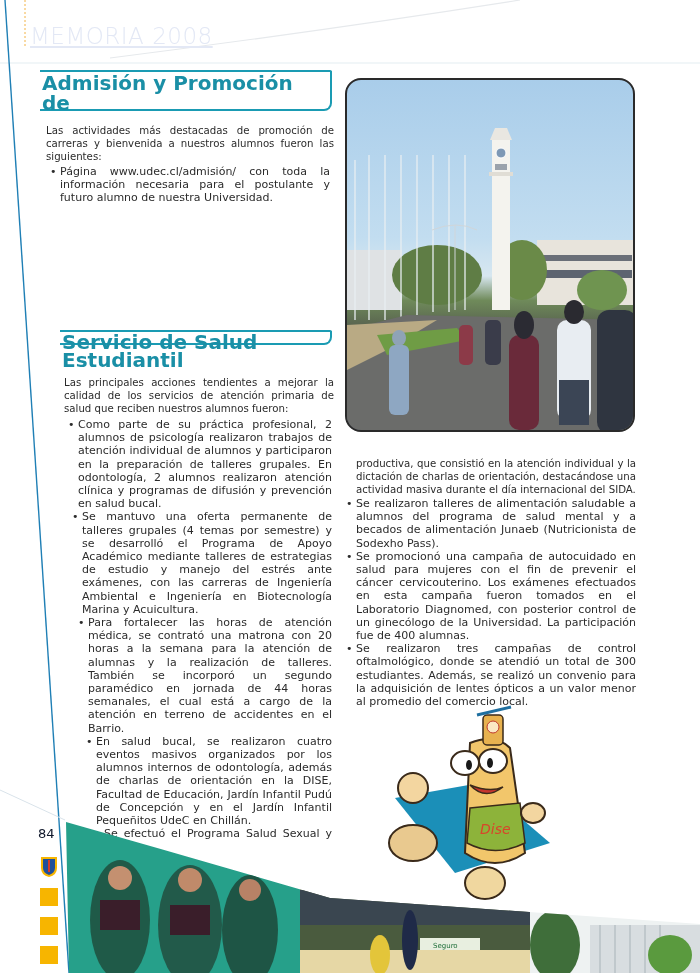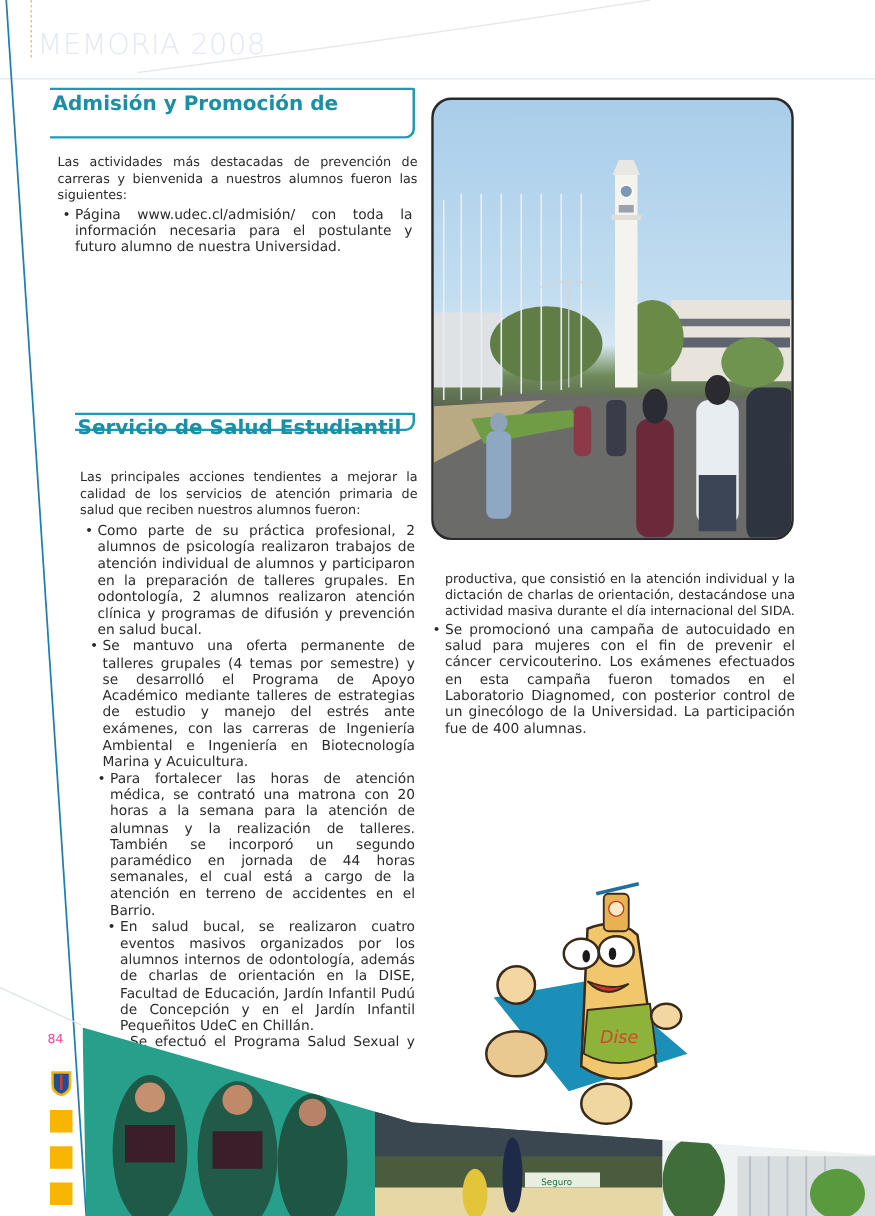--- a/index.html
+++ b/index.html
@@ -4,27 +4,27 @@
 <style>
   * { margin: 0; padding: 0; box-sizing: border-box; }
   html, body { width: 700px; height: 973px; background: #ffffff; overflow: hidden; }
   body { position: relative; font-family: "DejaVu Sans", sans-serif; color: #2a2a2a; }
 
   .deco-svg { position: absolute; left: 0; top: 0; width: 700px; height: 973px; pointer-events: none; }
 
   .header-title {
     position: absolute; left: 30px; top: 23px;
     font-family: "DejaVu Sans", sans-serif; font-size: 23px; font-weight: 300;
-    color: #e3e8f5; letter-spacing: 0.5px;
+    color: #e3e8f5; letter-spacing: 0.5px; text-decoration: underline;
   }
 
   .section-heading {
     position: absolute;
     font-family: "DejaVu Sans", sans-serif; font-weight: bold;
-    color: #1a8fa6; font-size: 16px; line-height: 20px;
+    color: #1a8fa6; font-size: 20px; line-height: 20px;
     border-top: 2px solid #1a9bb3; border-bottom: 2px solid #1a9bb3;
     border-right: 2px solid #1a9bb3; border-bottom-right-radius: 8px; border-top-right-radius: 2px;
     padding: 1px 6px 1px 2px;
   }
   #h1 { left: 40px; top: 70px; width: 292px; height: 41px; }
   #h2 { left: 60px; top: 330px; width: 272px; height: 15px; line-height: 18px; }
 
   .para {
     position: absolute; font-size: 10.2px; line-height: 13.2px; color: #2b2b2b;
     text-align: justify; text-align-last: left;
@@ -32,21 +32,21 @@
   ul.bullets { position: absolute; list-style: none; font-size: 11px; line-height: 13.2px; color: #2b2b2b; }
   ul.bullets li { position: relative; padding-left: 10px; text-align: justify; margin-bottom: 0; }
   ul.bullets li::before { content: "•"; position: absolute; left: 0; top: 0; }
 
   .photo-frame {
     position: absolute; left: 345px; top: 78px; width: 290px; height: 354px;
     border: 2px solid #2a2a2a; border-radius: 16px; overflow: hidden;
     background: linear-gradient(180deg, #a9cdea 0%, #c2ddf0 45%, #d7e7f0 56%, #6f8a5a 63%, #5a6650 70%, #7a7a72 78%, #4d5360 100%);
   }
 
-  .page-number { position: absolute; left: 38px; top: 826px; font-size: 10px; color: #ec4899; }
+  .page-number { position: absolute; left: 38px; top: 826px; font-size: 13px; color: #0f172a; }
 
   .crest { position: absolute; left: 40px; top: 856px; width: 18px; height: 22px; }
   .yellow-square { position: absolute; left: 40px; width: 18px; height: 18px; background: #f7b500; }
 
   .mascot { position: absolute; left: 385px; top: 703px; width: 175px; height: 200px; }
 </style>
 </head>
 <body>
 
 <svg class="deco-svg" viewBox="0 0 700 973">
@@ -61,42 +61,44 @@
 
   <line x1="0" y1="790" x2="65" y2="820" stroke="#d9e3ea" stroke-width="1"></line>
 </svg>
 
 <div class="header-title">MEMORIA 2008</div>
 
 <div class="section-heading" id="h1">
   <div>Admisión y Promoción de</div>
 </div>
 
-<p class="para" style="left:46px; top:124px; width:288px;">Las actividades más destacadas de prevención de carreras y bienvenida a nuestros alumnos fueron las siguientes:</p>
+<p class="para" style="left:46px; top:124px; width:288px;">Las actividades más destacadas de promoción de carreras y bienvenida a nuestros alumnos fueron las siguientes:</p>
 
 <ul class="bullets" style="left:50px; top:165px; width:280px;">
   <li>Página www.udec.cl/admisión/ con toda la información necesaria para el postulante y futuro alumno de nuestra Universidad.</li>
 </ul>
 
 <div class="section-heading" id="h2">Servicio de Salud Estudiantil</div>
 
 <p class="para" style="left:64px; top:376px; width:270px;">Las principales acciones tendientes a mejorar la calidad de los servicios de atención primaria de salud que reciben nuestros alumnos fueron:</p>
 
 <ul class="bullets" style="left:68px; top:418px; width:264px;">
   <li>Como parte de su práctica profesional, 2 alumnos de psicología realizaron trabajos de atención individual de alumnos y participaron en la preparación de talleres grupales. En odontología, 2 alumnos realizaron atención clínica y programas de difusión y prevención en salud bucal.</li>
   <li style="margin-left:4px;">Se mantuvo una oferta permanente de talleres grupales (4 temas por semestre) y se desarrolló el Programa de Apoyo Académico mediante talleres de estrategias de estudio y manejo del estrés ante exámenes, con las carreras de Ingeniería Ambiental e Ingeniería en Biotecnología Marina y Acuicultura.</li>
   <li style="margin-left:10px;">Para fortalecer las horas de atención médica, se contrató una matrona con 20 horas a la semana para la atención de alumnas y la realización de talleres. También se incorporó un segundo paramédico en jornada de 44 horas semanales, el cual está a cargo de la atención en terreno de accidentes en el Barrio.</li>
   <li style="margin-left:18px;">En salud bucal, se realizaron cuatro eventos masivos organizados por los alumnos internos de odontología, además de charlas de orientación en la DISE, Facultad de Educación, Jardín Infantil Pudú de Concepción y en el Jardín Infantil Pequeñitos UdeC en Chillán.</li>
   <li style="margin-left:26px;">Se efectuó el Programa Salud Sexual y Re-</li>
 </ul>
 
 <p class="para" style="left:356px; top:457px; width:280px;">productiva, que consistió en la atención individual y la dictación de charlas de orientación, destacándose una actividad masiva durante el día internacional del SIDA.</p>
 
 <ul class="bullets" style="left:346px; top:497px; width:290px;">
+  <li>Se realizaron talleres de alimentación saludable a alumnos del programa de salud mental y a becados de alimentación Junaeb (Nutricionista de Sodexho Pass).</li>
   <li>Se promocionó una campaña de autocuidado en salud para mujeres con el fin de prevenir el cáncer cervicouterino. Los exámenes efectuados en esta campaña fueron tomados en el Laboratorio Diagnomed, con posterior control de un ginecólogo de la Universidad. La participación fue de 400 alumnas.</li>
+  <li>Se realizaron tres campañas de control oftalmológico, donde se atendió un total de 300 estudiantes. Además, se realizó un convenio para la adquisición de lentes ópticos a un valor menor al promedio del comercio local.</li>
 </ul>
 
 <div class="photo-frame">
   <svg width="290" height="354" viewBox="0 0 290 354">
 
     <rect x="0" y="170" width="55" height="60" fill="#dfe2e4"></rect>
     <rect x="190" y="160" width="100" height="65" fill="#e8e4dc"></rect>
     <rect x="195" y="175" width="90" height="6" fill="#6a6f78"></rect>
     <rect x="195" y="190" width="90" height="8" fill="#5d6470"></rect>
 

